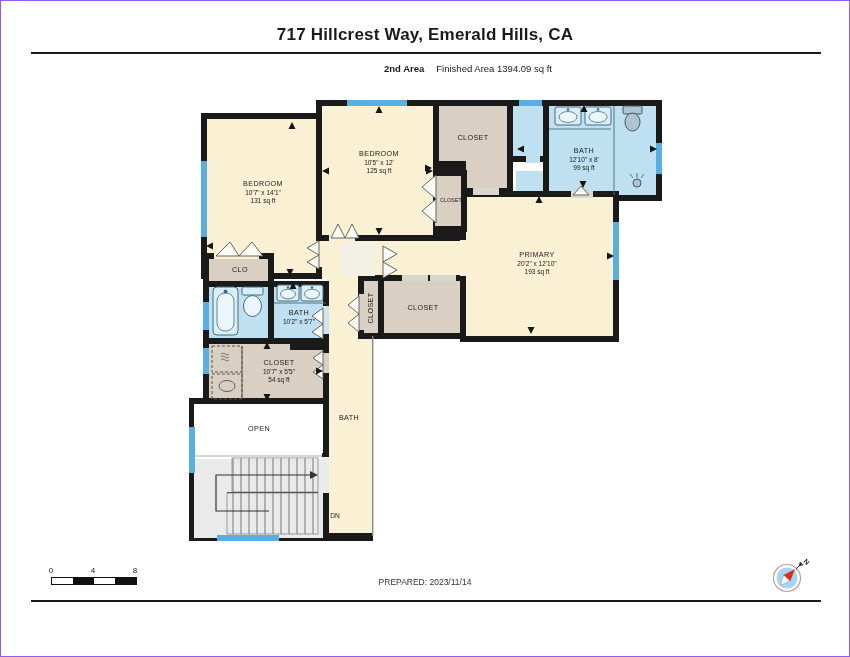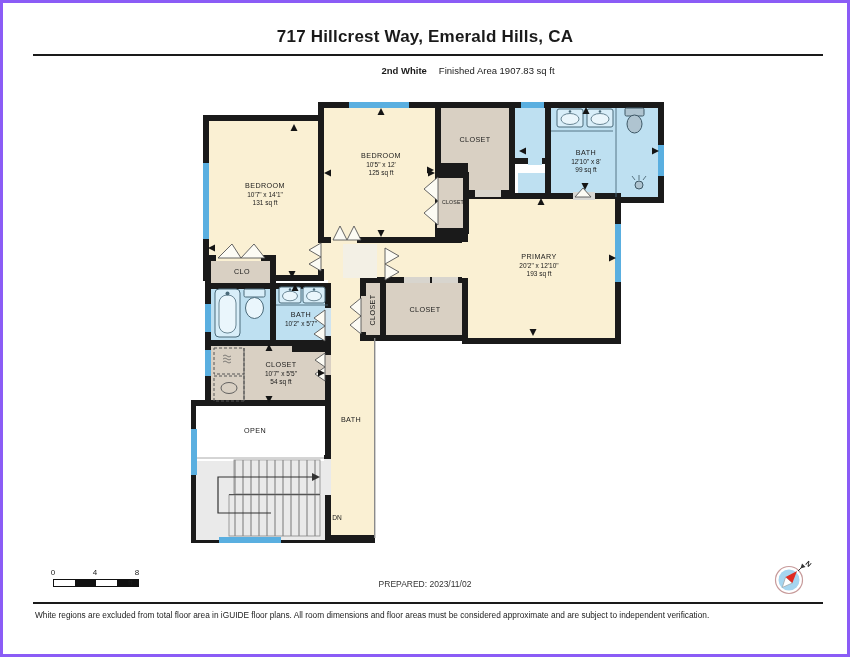--- a/index.html
+++ b/index.html
@@ -1,16 +1,16 @@
 <!DOCTYPE html>
 <html><head>
 <meta charset="utf-8">
 <style>
   html,body{margin:0;padding:0;background:#fff;}
-  .page{position:relative;width:850px;height:657px;background:#fff;border:3px solid #8b5cf6;
+  .page{position:relative;width:850px;height:657px;background:#fff;border:1px solid #8b5cf6;
         box-sizing:border-box;font-family:"Liberation Sans",sans-serif;color:#1a1a1a;overflow:hidden;}
   .title{position:absolute;top:24px;left:0;right:0;text-align:center;
          font-size:17px;font-weight:bold;letter-spacing:.2px;}
   .rule{position:absolute;left:30px;width:790px;height:2px;background:#1a1a1a;}
   .rule-top{top:51px;}
   .rule-bottom{top:599px;}
   .subtitle{position:absolute;top:62px;left:86px;right:0;text-align:center;font-size:9.5px;}
   .subtitle .floor{font-weight:bold;margin-right:12px;}
   .plan{position:absolute;left:188px;top:95px;width:474px;height:445px;}
   .plan svg{position:absolute;left:0;top:0;}
@@ -32,21 +32,21 @@
   .disclaimer{position:absolute;left:32px;top:607px;width:780px;font-size:8.3px;color:#222;}
 </style>
 </head>
 <body>
 
 <div class="page">
 
   <div class="title">717 Hillcrest Way, Emerald Hills, CA</div>
   <div class="rule rule-top"></div>
   <div class="subtitle">
-    <span class="floor">2nd White</span><span>Finished Area 1907.83 sq ft</span>
+    <span class="floor">2nd Area</span><span>Finished Area 1394.09 sq ft</span>
   </div>
 
   <div class="plan">
     <svg width="474" height="445" viewBox="0 0 474 445">
       <defs>
         <pattern id="tr" width="8" height="8" patternUnits="userSpaceOnUse">
           <path d="M4,0 V8" stroke="#777" stroke-width="1"></path>
         </pattern>
       </defs>
 
@@ -254,48 +254,47 @@
       <span class="rn">CLOSET</span>
     </div>
     <div class="rl" style="left:90px;top:276px">
       <span class="rn">CLOSET</span>
       <span class="rd">10'7" x 5'5"</span>
       <span class="rd">54 sq ft</span>
     </div>
     <div class="rl" style="left:160px;top:322px">
       <span class="rn">BATH</span>
     </div>
-    <div class="rl" style="left:64px;top:333px">
+    <div class="rl" style="left:70px;top:333px">
       <span class="rn">OPEN</span>
     </div>
     <div class="rl dn" style="left:146px;top:420px">DN</div>
   </div>
 
   <div class="scalebar">
     <span class="num" style="left:2px">0</span>
     <span class="num" style="left:44px">4</span>
     <span class="num" style="left:86px">8</span>
     <div class="bar">
       <div class="seg" style="background:#fff"></div>
       <div class="seg" style="background:#111"></div>
       <div class="seg" style="background:#fff"></div>
       <div class="seg" style="background:#111"></div>
     </div>
     <span class="unit">ft</span>
   </div>
 
-  <div class="prepared">PREPARED: 2023/11/02</div>
+  <div class="prepared">PREPARED: 2023/11/14</div>
 
   <svg class="compass" width="58" height="58" viewBox="0 0 58 58">
     <circle cx="28" cy="29" r="13.5" fill="#fff" stroke="#C79B9B" stroke-width="1.2"></circle>
     <circle cx="28" cy="29" r="10.5" fill="#A5D5EF"></circle>
     <g transform="rotate(42 28 29)">
       <polygon points="28,39 32.5,29 23.5,29" fill="#fff" stroke="#999" stroke-width="0.6"></polygon>
       <polygon points="28,17 32.5,29 23.5,29" fill="#E02A20"></polygon>
     </g>
     <path d="M37,20 L41,16" stroke="#333" stroke-width="1"></path>
     <polygon points="41,12.5 44.5,16 39.5,17.5" fill="#333"></polygon>
     <text x="44" y="13" font-size="7" font-weight="bold" fill="#222" transform="rotate(42 44 13)">N</text>
   </svg>
 
   <div class="rule rule-bottom"></div>
-  <div class="disclaimer">White regions are excluded from total floor area in iGUIDE floor plans. All room dimensions and floor areas must be considered approximate and are subject to independent verification.</div>
 </div>
 
 </body></html>

